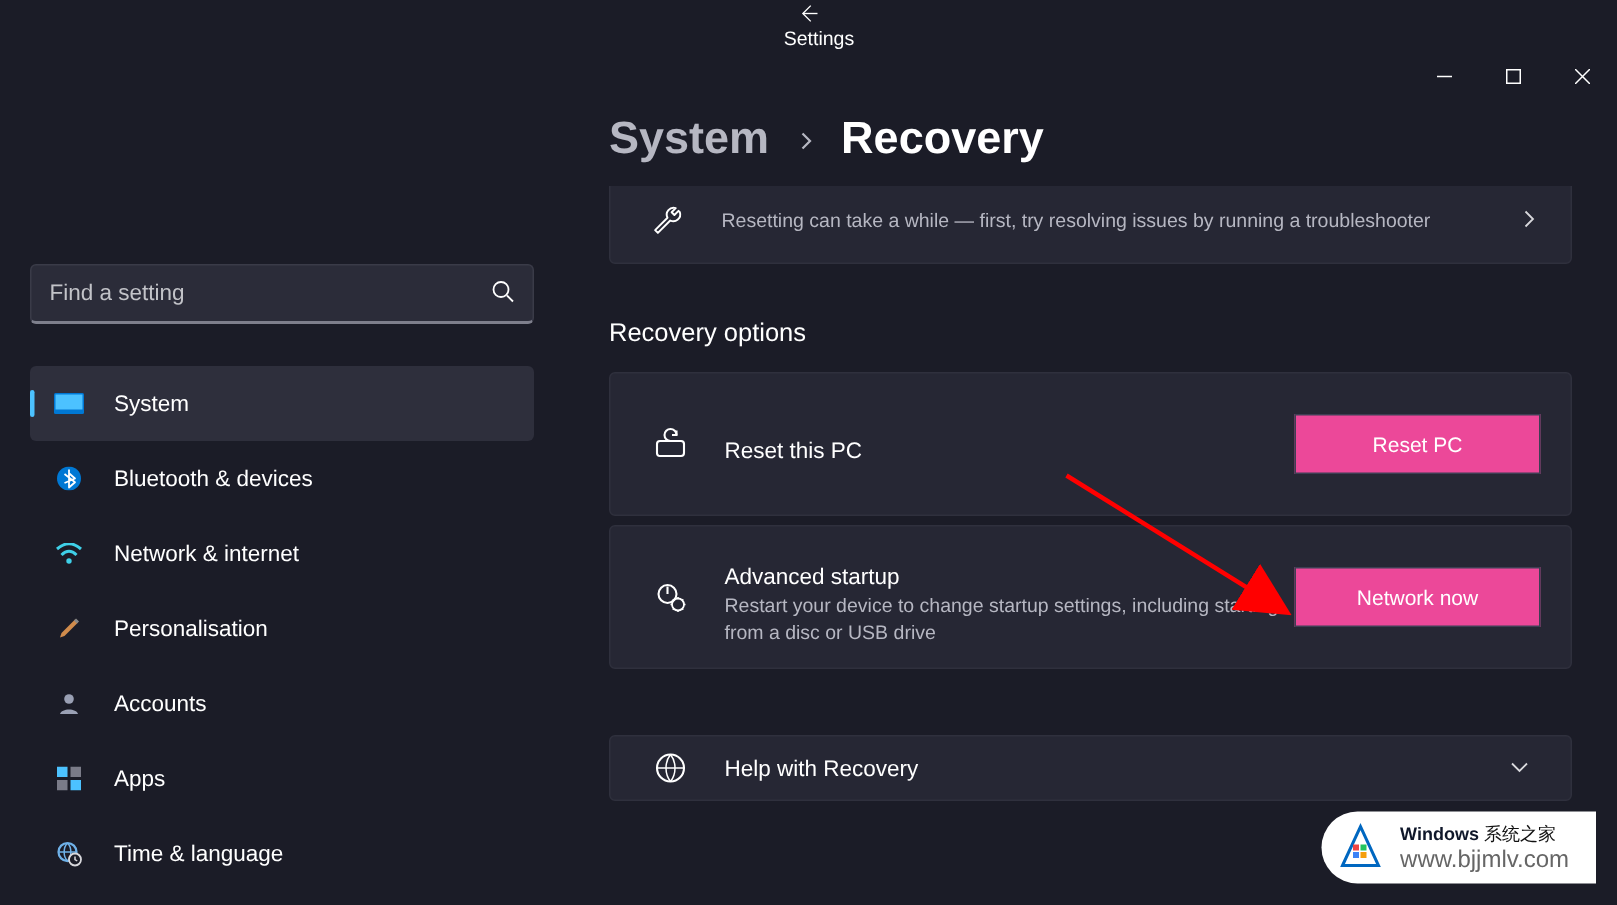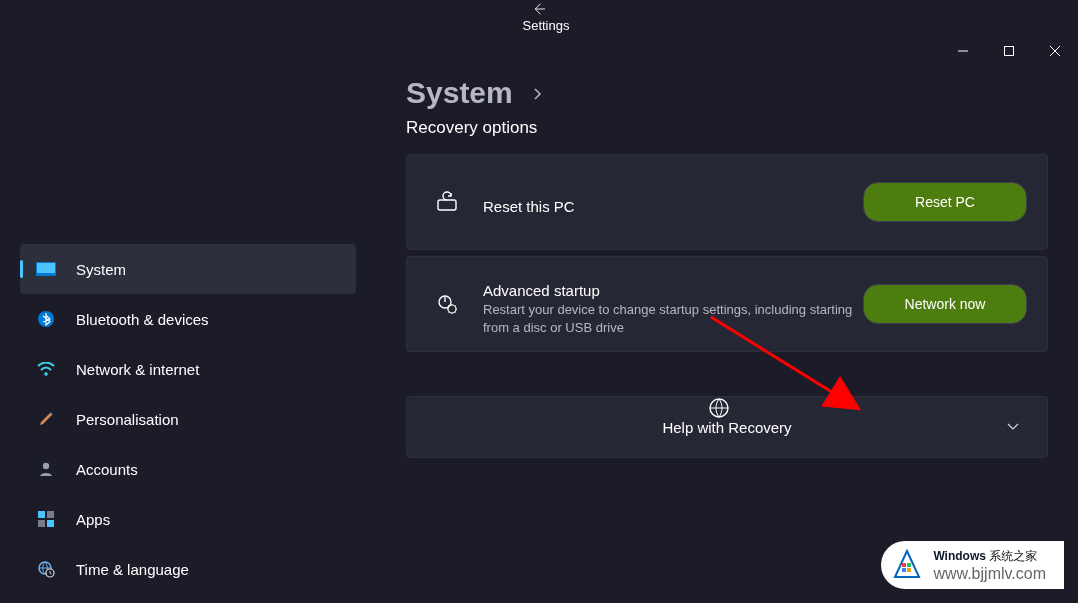--- a/index.html
+++ b/index.html
@@ -181,38 +181,37 @@
 
   .big-card {
     height: 96px;
     padding: 0 20px;
     gap: 0;
   }
   .big-card .ctxt { padding-right: 10px; margin-top: 10px; }
   .big-card .ctitle { margin-bottom: 2px; }
 
   .action-btn {
-    background: #4d7c0f;
+    background: #ec4899;
     border: 1px solid #3e3f54;
     color: #ffffff;
     font-size: 14px;
-    border-radius: 15px;
+    border-radius: 0;
     height: 40px;
     padding: 0 28px;
     min-width: 164px;
     display: flex; align-items: center; justify-content: center;
     cursor: pointer;
     flex-shrink: 0;
   }
 
   .help-card {
     margin-top: 44px;
-    height: 62px;
+    height: 44px;
     padding: 0 20px;
-    flex-direction: column;
   }
   .help-card .cicon { margin-right: 16px; }
   .help-card .htitle { font-size: 15px; }
 
   
   .arrow {
     position: absolute;
     pointer-events: none;
   }
 
@@ -261,20 +260,29 @@
       <svg viewBox="0 0 10 10">
           <path d="M0 0l10 10M10 0L0 10" stroke="#fff" stroke-width="1"></path>
         </svg>
     </div>
   </div>
 </div>
 
 <div class="layout">
 
   <div class="sidebar">
+    <div class="search">
+      <input type="text" placeholder="Find a setting" style="">
+      <span class="sicon">
+        <svg width="16" height="16" viewBox="0 0 16 16">
+            <circle cx="7" cy="7" r="5" fill="none" stroke="#fff" stroke-width="1.2"></circle>
+            <path d="M11 11l4 4" stroke="#fff" stroke-width="1.2"></path>
+          </svg>
+      </span>
+    </div>
 
     <div class="nav">
       <div class="nav-item selected">
         <span class="nicon">
           <svg width="20" height="14" viewBox="0 0 20 14">
               <rect x="0" y="0" width="20" height="14" rx="1" fill="#0078d4"></rect>
               <rect x="1" y="1" width="18" height="10" fill="#4cc2ff"></rect>
             </svg>
         </span>
         <span class="nlabel">System</span>
@@ -349,22 +357,38 @@
 
   <div class="main">
 
     <div class="breadcrumb">
       <span class="bc-parent">System</span>
       <span class="bc-sep">
         <svg viewBox="0 0 12 12">
             <path d="M4 1l5 5-5 5" fill="none" stroke="#b6b7c2" stroke-width="1.5"></path>
           </svg>
       </span>
-    </div>
-
+      <span class="bc-current">Recovery</span>
+    </div>
+
+    <div class="card troubleshoot">
+      <span class="cicon">
+        <svg width="22" height="22" viewBox="0 0 24 24">
+            <path d="M21 6a5 5 0 0 1-7 6L5 21l-2-2 9-9a5 5 0 0 1 6-7l-3 3 2 2 3-3z" fill="none" stroke="#fff" stroke-width="1.4" stroke-linejoin="round"></path>
+          </svg>
+      </span>
+      <div class="ctxt">
+        <div class="cdesc">Resetting can take a while — first, try resolving issues by running a troubleshooter</div>
+      </div>
+      <span class="chev">
+        <svg viewBox="0 0 12 12">
+            <path d="M4 1l5 5-5 5" fill="none" stroke="#d8d8dc" stroke-width="1.2"></path>
+          </svg>
+      </span>
+    </div>
 
     <div class="section-title">Recovery options</div>
 
     <div class="card big-card">
       <span class="cicon">
         <svg width="24" height="24" viewBox="0 0 24 24">
             <rect x="3" y="10" width="18" height="10" rx="2" fill="none" stroke="#fff" stroke-width="1.4"></rect>
             <path d="M16 6a4 4 0 1 0-4 4" fill="none" stroke="#fff" stroke-width="1.4"></path>
             <path d="M16 3v3h-3" fill="none" stroke="#fff" stroke-width="1.4"></path>
           </svg>

